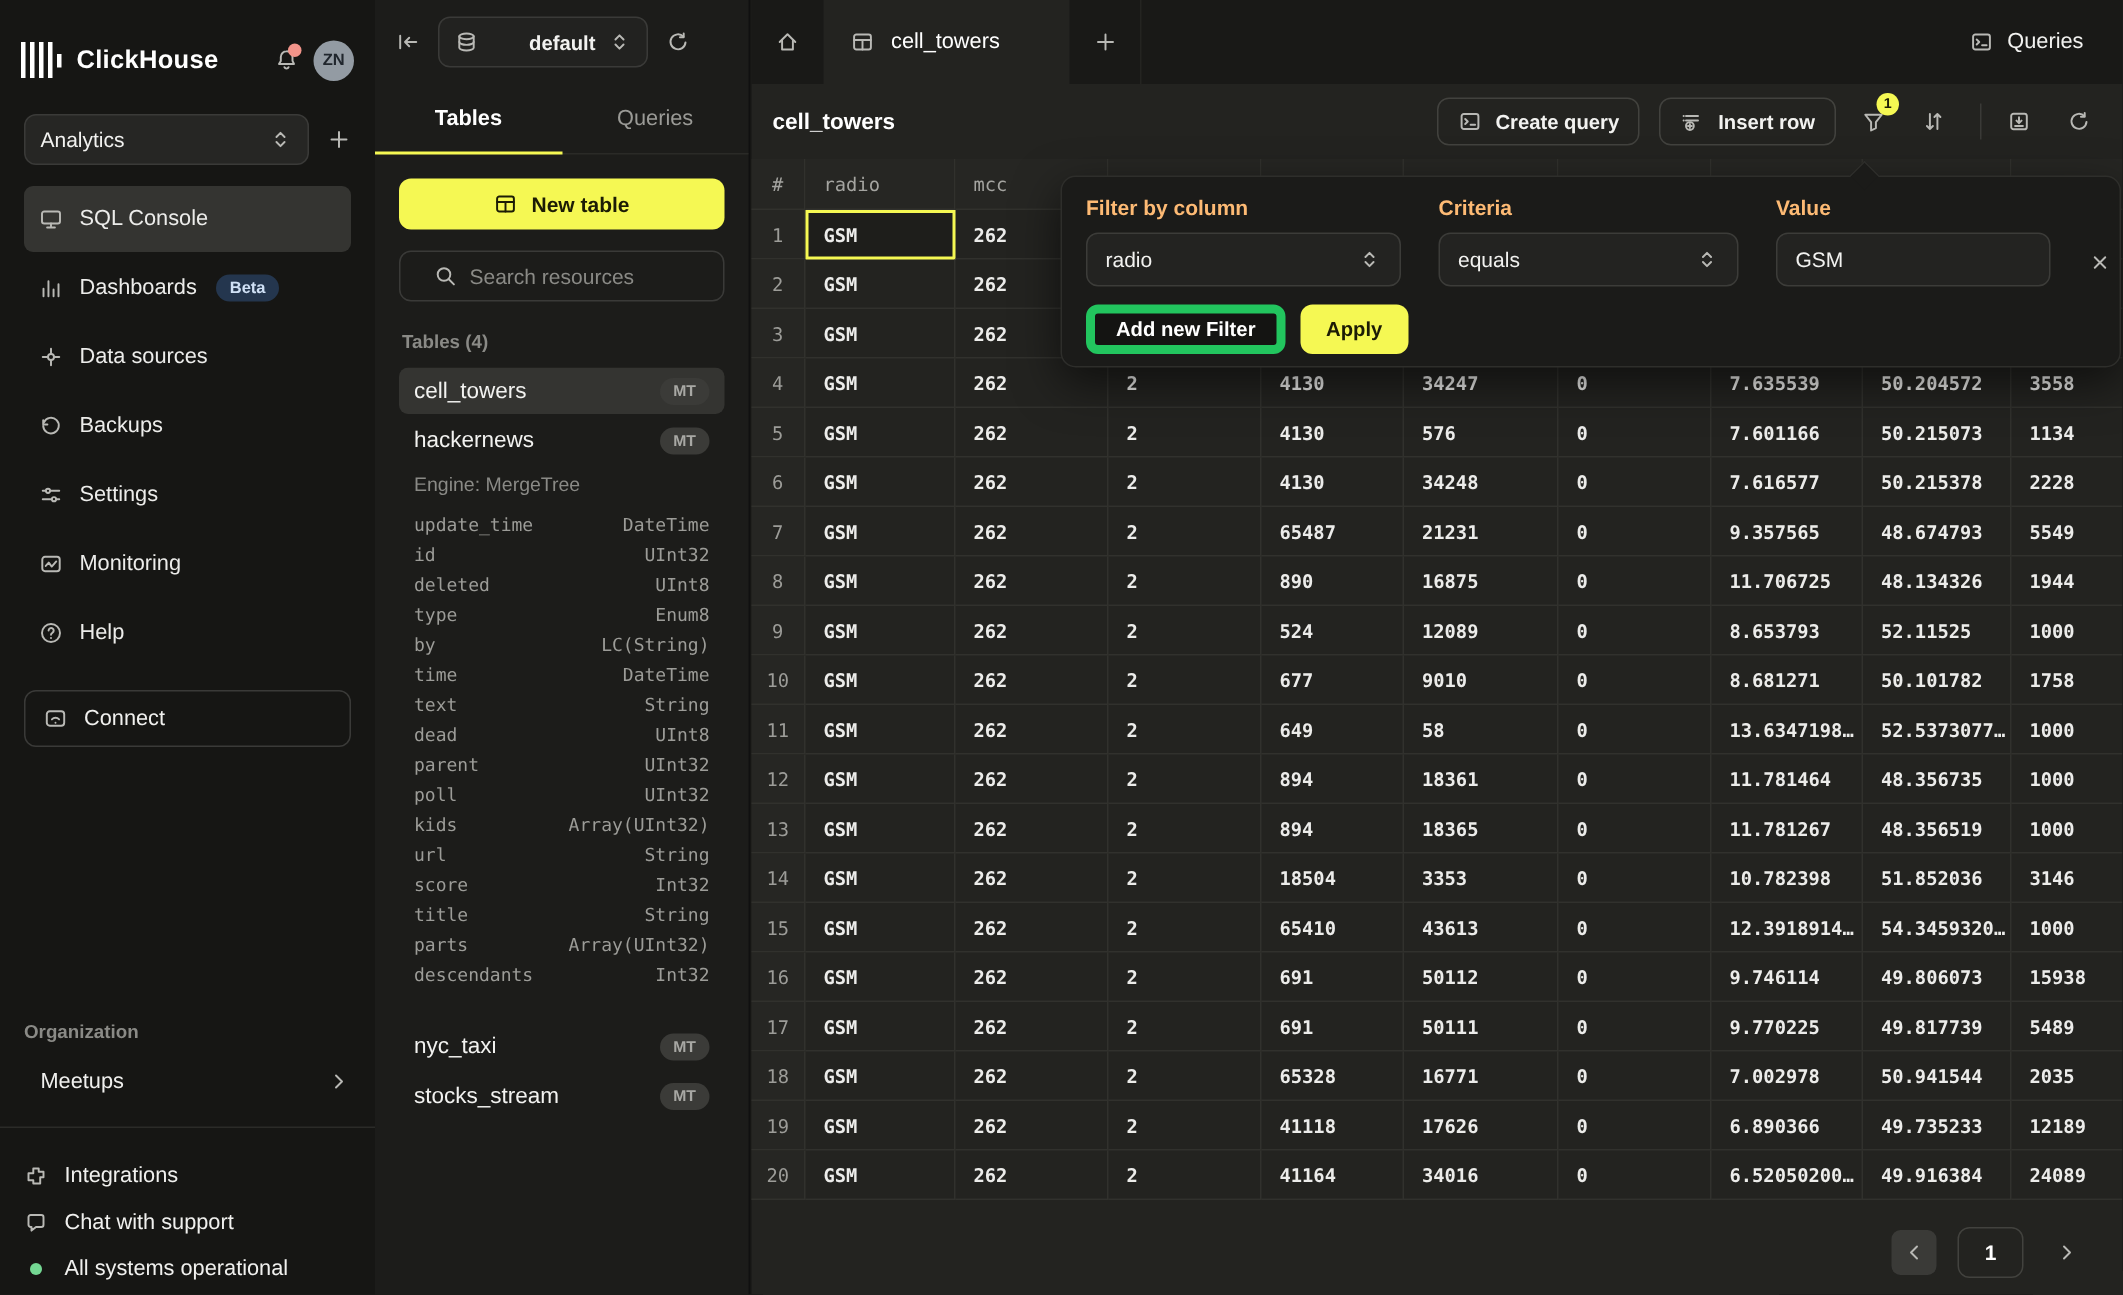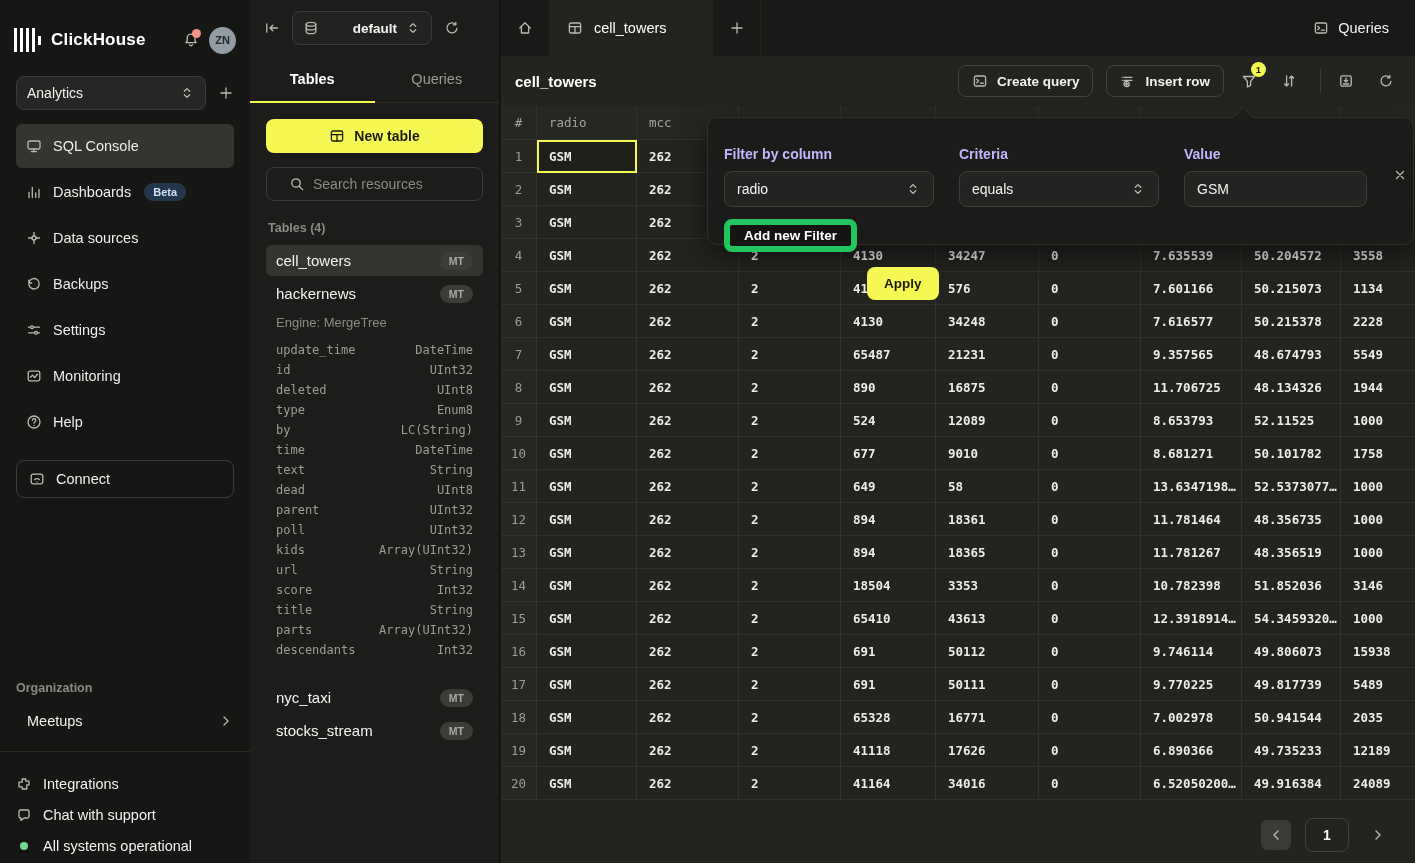--- a/index.html
+++ b/index.html
@@ -99,28 +99,28 @@
   .grid-footer { position:absolute; right:0; bottom:0; left:501px; height:56px; display:flex; align-items:center; justify-content:flex-end; gap:14px; padding-right:22px; }
   .pg-prev { width:30px; height:30px; border-radius:6px; background:#3a3a37; color:#8f8f8b; display:flex; align-items:center; justify-content:center; cursor:default; }
   .pg-page { min-width:44px; height:34px; border:1px solid #42423e; border-radius:8px; color:#fff; font-size:14px; font-weight:600; display:flex; align-items:center; justify-content:center; }
   .pg-next { width:30px; height:30px; color:#9a9a96; display:flex; align-items:center; justify-content:center; cursor:pointer; }
 
   
   .filter-popup { position:absolute; left:707px; top:117px; width:707px; height:128px; background:#1b1b19; border:1px solid #2e2e2b; border-radius:10px; box-shadow:0 10px 30px rgba(0,0,0,.55); z-index:20; padding:12px 16px; }
   .popup-caret { position:absolute; top:-8px; left:528px; width:14px; height:14px; background:#1b1b19; border-left:1px solid #2e2e2b; border-top:1px solid #2e2e2b; transform:rotate(45deg); }
   .fp-row1 { display:flex; align-items:flex-start; }
   .fp-group { margin-right:25px; }
-  .fp-label { color:#c4b5fd; font-weight:700; font-size:14px; margin-bottom:9px;margin-top:16px; }
+  .fp-label { color:#fdba74; font-weight:700; font-size:14px; margin-bottom:9px; }
   .fp-select { height:36px; background:#232321; border:1px solid #3c3c39; border-radius:8px; display:flex; align-items:center; justify-content:space-between; padding:0 12px; color:#f2f2f0; font-size:14px; cursor:pointer; }
   .w210 { width:210px; } .w200 { width:200px; } .w183 { width:183px; }
   .fp-input { height:36px; background:#232321; border:1px solid #3c3c39; border-radius:8px; padding:0 12px; color:#f2f2f0; font-size:14px; outline:0; font-family:"Liberation Sans",sans-serif; }
   .fp-close { margin-left:auto; margin-top:32px; width:26px; height:26px; display:flex; align-items:center; justify-content:center; color:#c9c9c5; cursor:pointer; }
   .fp-row2 { display:flex; gap:10px; margin-top:12px; }
   .fp-addbtn { height:33px; background:#141412; border:6px solid #22c55e; border-radius:8px; padding:0 14px; color:#fff; font-size:13.5px; font-weight:600; display:flex; align-items:center; cursor:pointer; font-family:"Liberation Sans",sans-serif; }
-  .fp-apply { height:33px; background:var(--accent,#f5f853); border:0; border-radius:8px; padding:0 17px; color:#1c1c05; font-size:13.5px; font-weight:600; display:flex; align-items:center; cursor:pointer; font-family:"Liberation Sans",sans-serif;margin-top:48px; }
+  .fp-apply { height:33px; background:var(--accent,#f5f853); border:0; border-radius:8px; padding:0 17px; color:#1c1c05; font-size:13.5px; font-weight:600; display:flex; align-items:center; cursor:pointer; font-family:"Liberation Sans",sans-serif; }
 </style>
 </head>
 <body>
 
 <aside class="sidebar">
   <div class="sb-header">
     <span class="logo-bars">
         <i></i>
         <i></i>
         <i></i>

